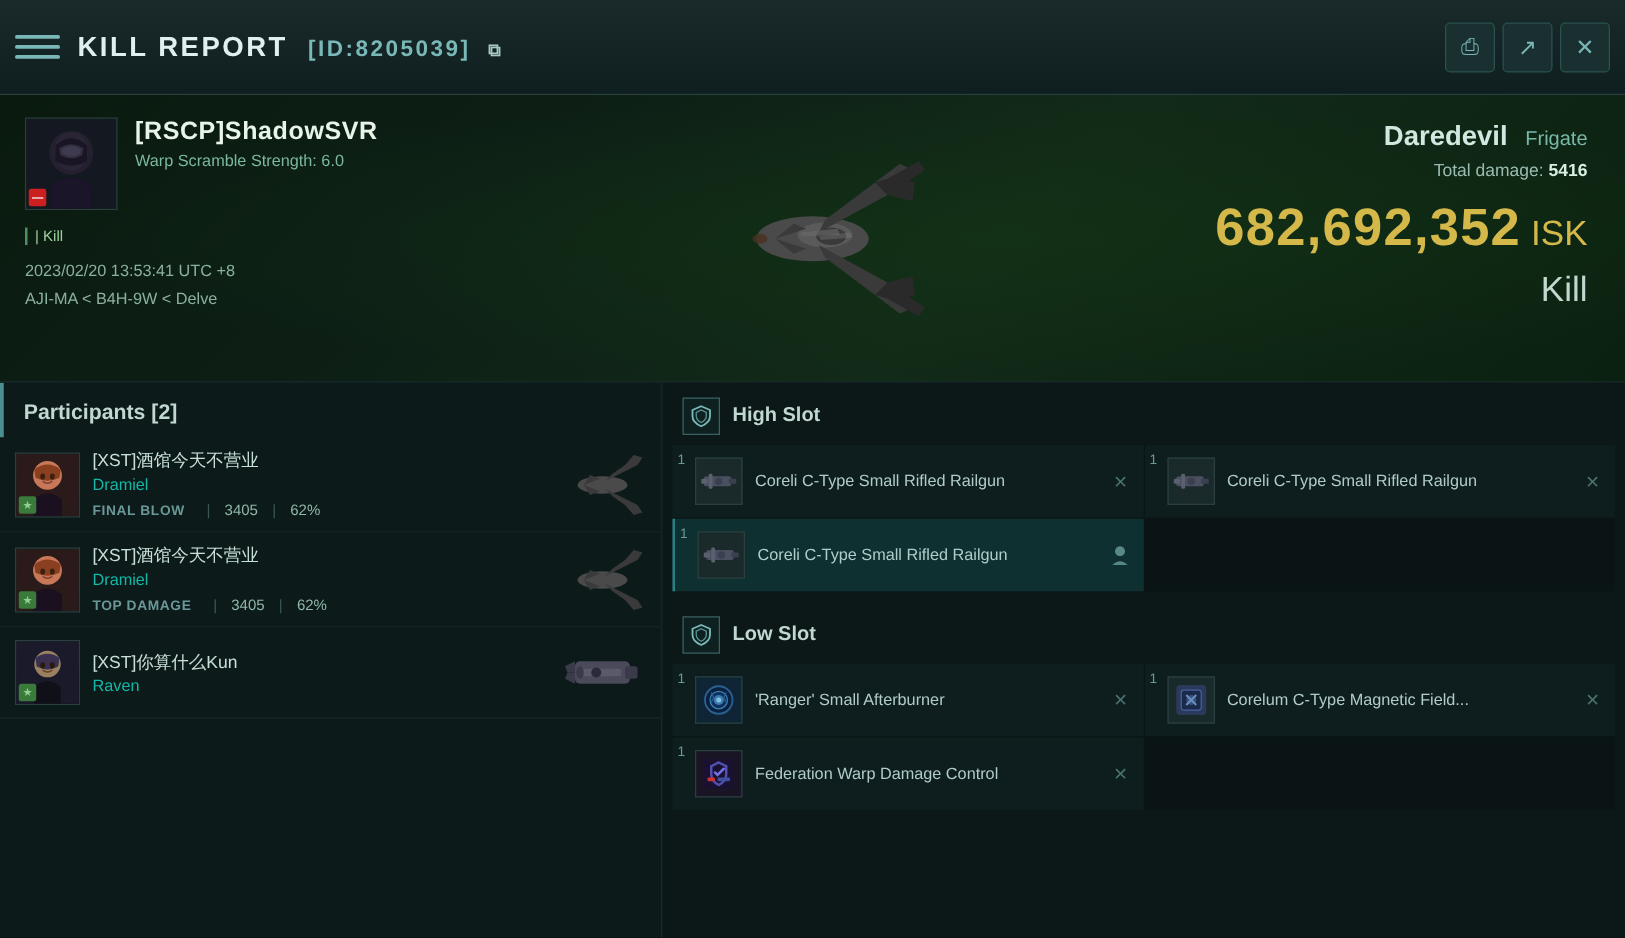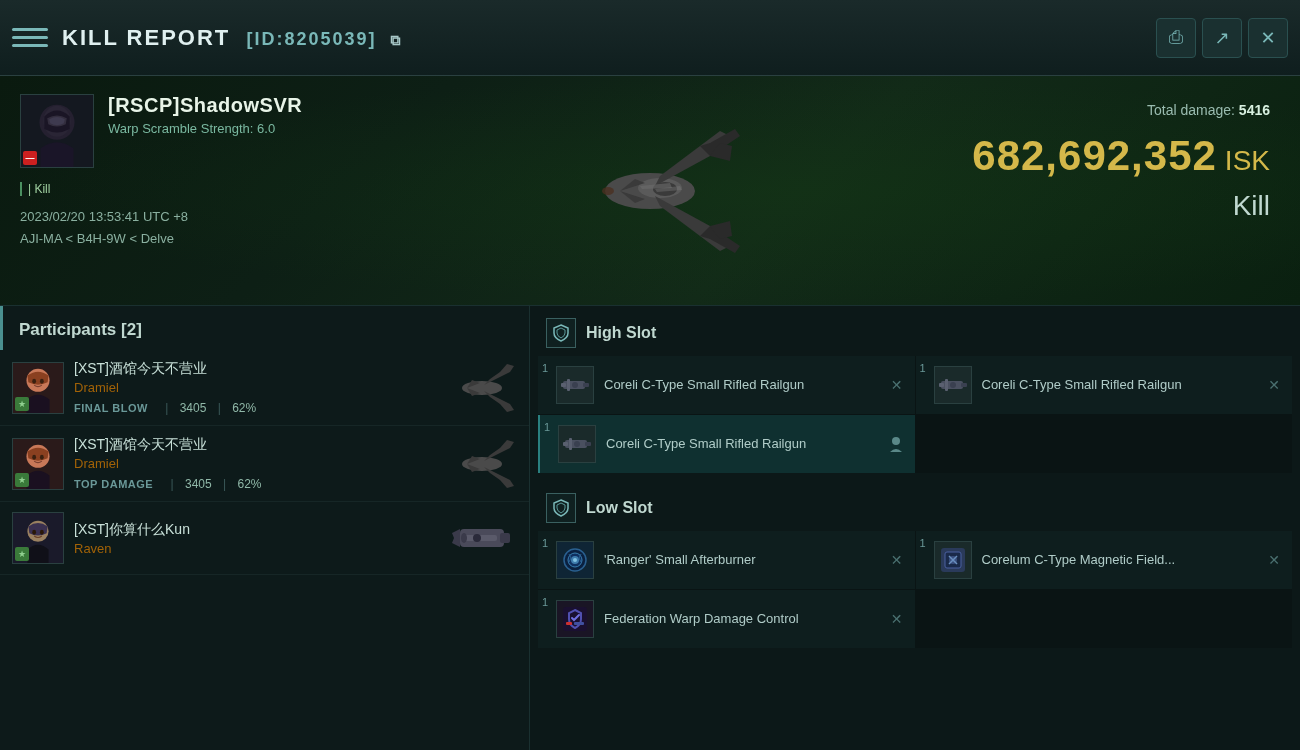--- a/index.html
+++ b/index.html
@@ -244,21 +244,21 @@
       flex: 1;
       padding: 0 10px;
     }
     .participant-name {
       font-size: 14px;
       color: #c8e0d8;
       font-weight: 500;
     }
     .participant-ship-name {
       font-size: 13px;
-      color: #a16207;
+      color: #14b8a6;
       margin-top: 2px;
     }
     .participant-stats {
       font-size: 12px;
       color: #789898;
       margin-top: 6px;
     }
     .participant-stats .stat-divider { margin: 0 8px; color: #3a5858; }
     .participant-stats .damage { color: #90b8a8; margin-top: 20px; }
     .participant-stats .percent { color: #90b8a8; }
@@ -456,20 +456,24 @@
       </div>
     </div>
     <div class="kill-label">| Kill</div>
     <div class="hero-meta">
       <div>2023/02/20 13:53:41 UTC +8</div>
       <div>AJI-MA &lt; B4H-9W &lt; Delve</div>
     </div>
   </div>
 
   <div class="hero-right">
+    <div class="ship-name-row">
+      <span>Daredevil</span>
+      <span class="ship-class">Frigate</span>
+    </div>
     <div class="total-damage-row">
       <span>Total damage:</span>
       <span class="dmg-val">5416</span>
     </div>
     <div style="display:flex; align-items:baseline; justify-content:flex-end; margin-top:6px;">
       <span class="isk-amount">682,692,352</span>
       <span class="isk-label">ISK</span>
     </div>
     <div class="kill-result-label">Kill</div>
   </div>

